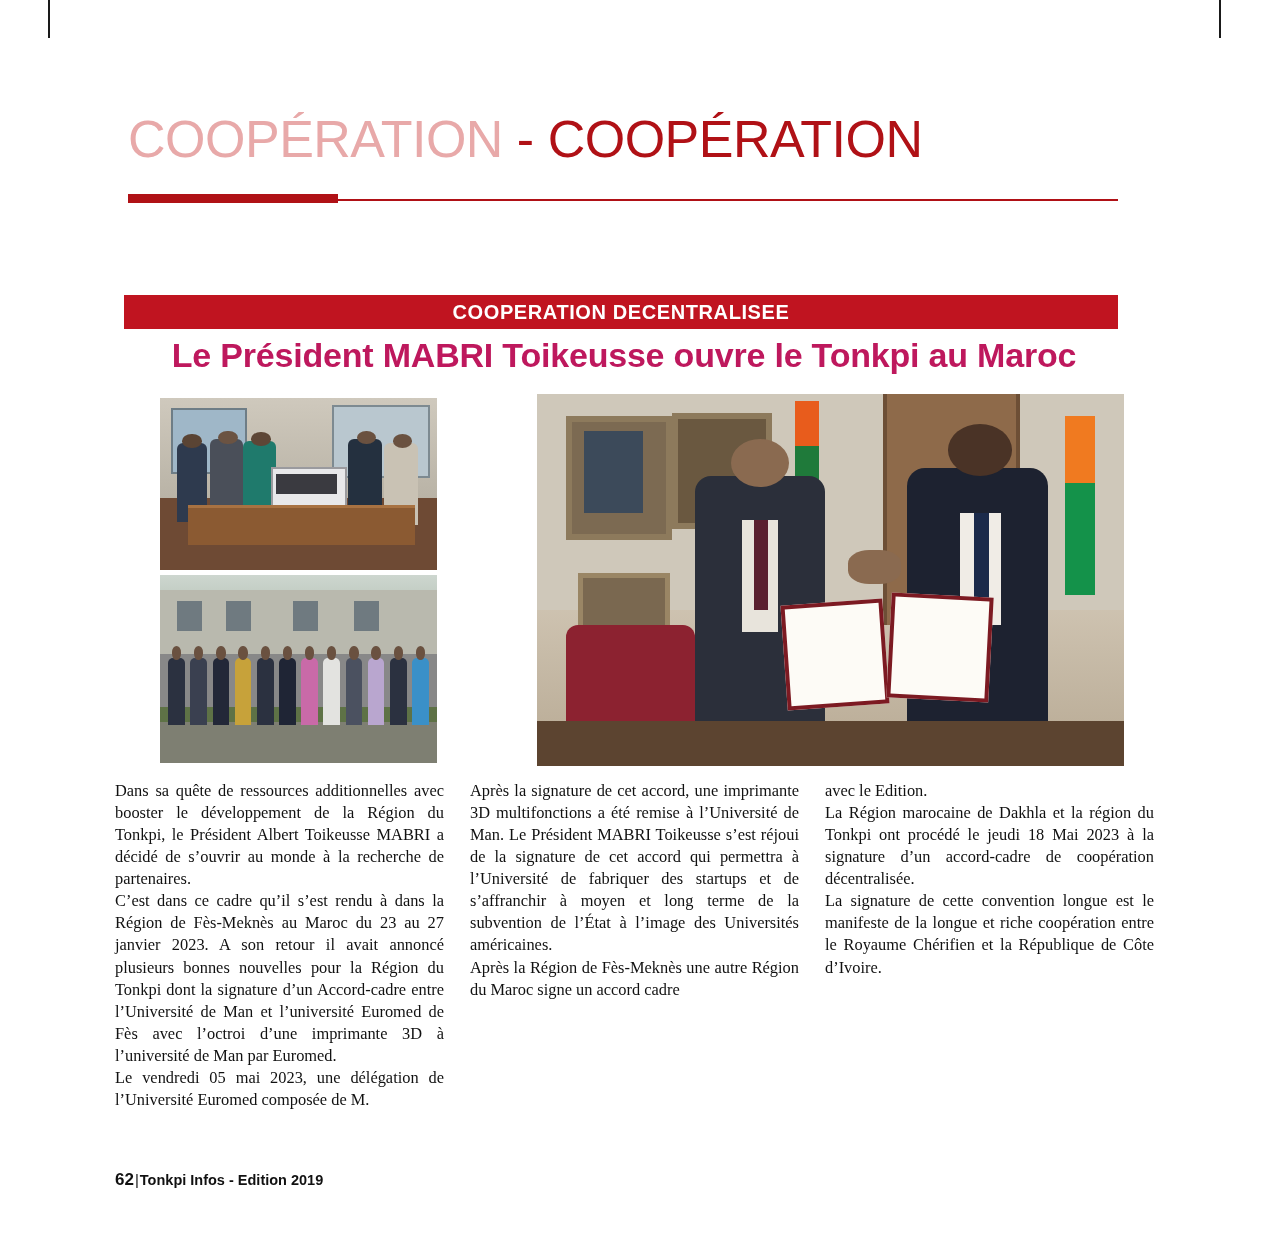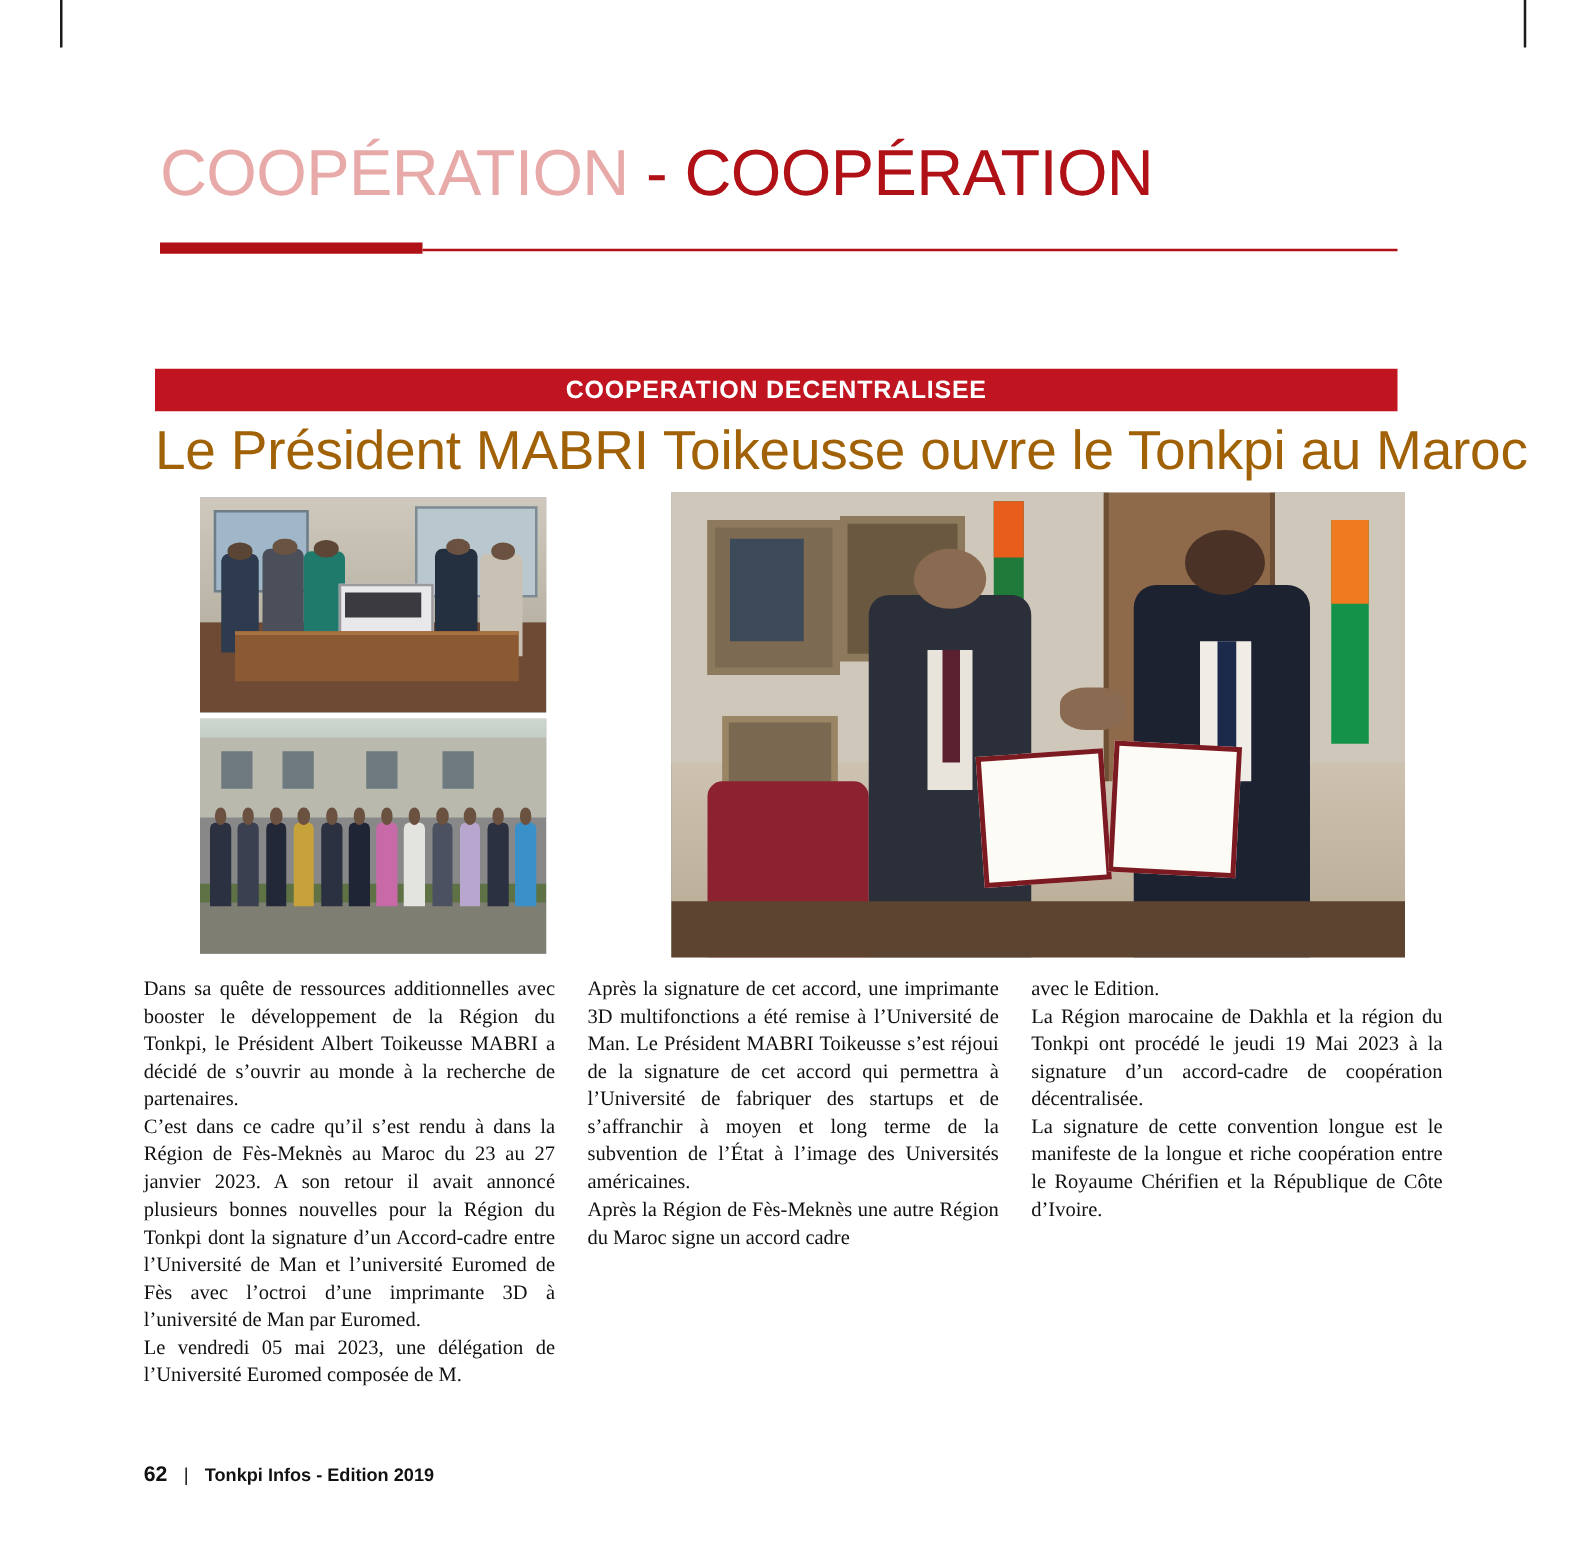--- a/index.html
+++ b/index.html
@@ -74,23 +74,23 @@
     align-items: center;
     justify-content: center;
   }
   .headline {
     position: absolute;
     left: 124px;
     top: 336px;
     width: 1000px;
     text-align: center;
     font-family: "Liberation Sans", sans-serif;
-    font-size: 44px;
-    font-weight: 400;
-    color: #a16207;
+    font-size: 34px;
+    font-weight: 700;
+    color: #be185d;
     letter-spacing: -0.2px;
     white-space: nowrap;
   }
 
   
   .photo {
     position: absolute;
     overflow: hidden;
     background: #888;
   }
@@ -172,21 +172,21 @@
   }
   .footer {
     position: absolute;
     left: 115px;
     top: 1170px;
     font-family: "Liberation Sans", sans-serif;
     font-size: 15px;
     color: #111;
     display: flex;
     align-items: baseline;
-    gap: 13px;
+    gap: 1px;
   }
   .footer .pg { font-weight: 700; font-size: 17px; }
   .footer .sep { color:#111; }
   .footer .txt { font-weight: 700; font-size: 14.5px; }
 </style>
 </head>
 <body>
 
 <div class="crop crop-tl-v"></div>
 <div class="crop crop-tr-v"></div>
@@ -291,21 +291,21 @@
     <p>Dans sa quête de ressources additionnelles avec booster le développement de la Région du Tonkpi, le Président Albert Toikeusse MABRI a décidé de s’ouvrir au monde à la recherche de partenaires.</p>
     <p>C’est dans ce cadre qu’il s’est rendu à dans la Région de Fès-Meknès au Maroc du 23 au 27 janvier 2023. A son retour il avait annoncé plusieurs bonnes nouvelles pour la Région du Tonkpi dont la signature d’un Accord-cadre entre l’Université de Man et l’université Euromed de Fès avec l’octroi d’une imprimante 3D à l’université de Man par Euromed.</p>
     <p> Le vendredi 05 mai 2023, une délégation de l’Université Euromed composée de M.</p>
   </div>
   <div class="col">
     <p>Après la signature de cet accord, une imprimante 3D multifonctions a été remise à l’Université de Man. Le Président MABRI Toikeusse s’est réjoui de la signature de cet accord qui permettra à l’Université de fabriquer des startups et de s’affranchir à moyen et long terme de la subvention de l’État à l’image des Universités américaines.</p>
     <p>Après la Région de Fès-Meknès une autre Région du Maroc signe un accord cadre</p>
   </div>
   <div class="col">
     <p>avec le Edition.</p>
-    <p>La Région marocaine de Dakhla et la région du Tonkpi ont procédé le jeudi 19 Mai 2023 à la signature d’un accord-cadre de coopération décentralisée.</p>
+    <p>La Région marocaine de Dakhla et la région du Tonkpi ont procédé le jeudi 18 Mai 2023 à la signature d’un accord-cadre de coopération décentralisée.</p>
     <p>La signature de cette convention longue est le manifeste de la longue et riche coopération entre le Royaume Chérifien et la République de Côte d’Ivoire.</p>
   </div>
 </div>
 
 <div class="footer">
   <span class="pg">62</span>
   <span class="sep">|</span>
   <span class="txt">Tonkpi Infos - Edition 2019</span>
 </div>
 

